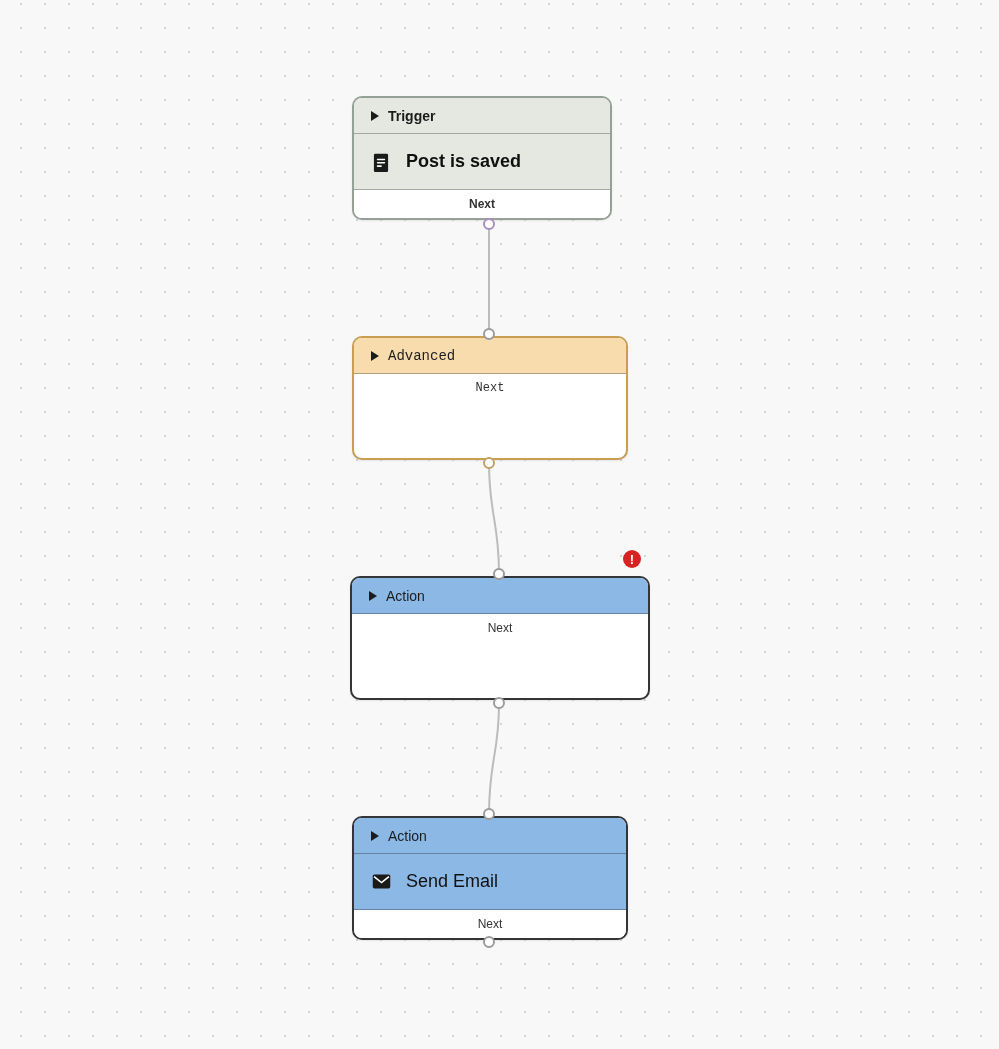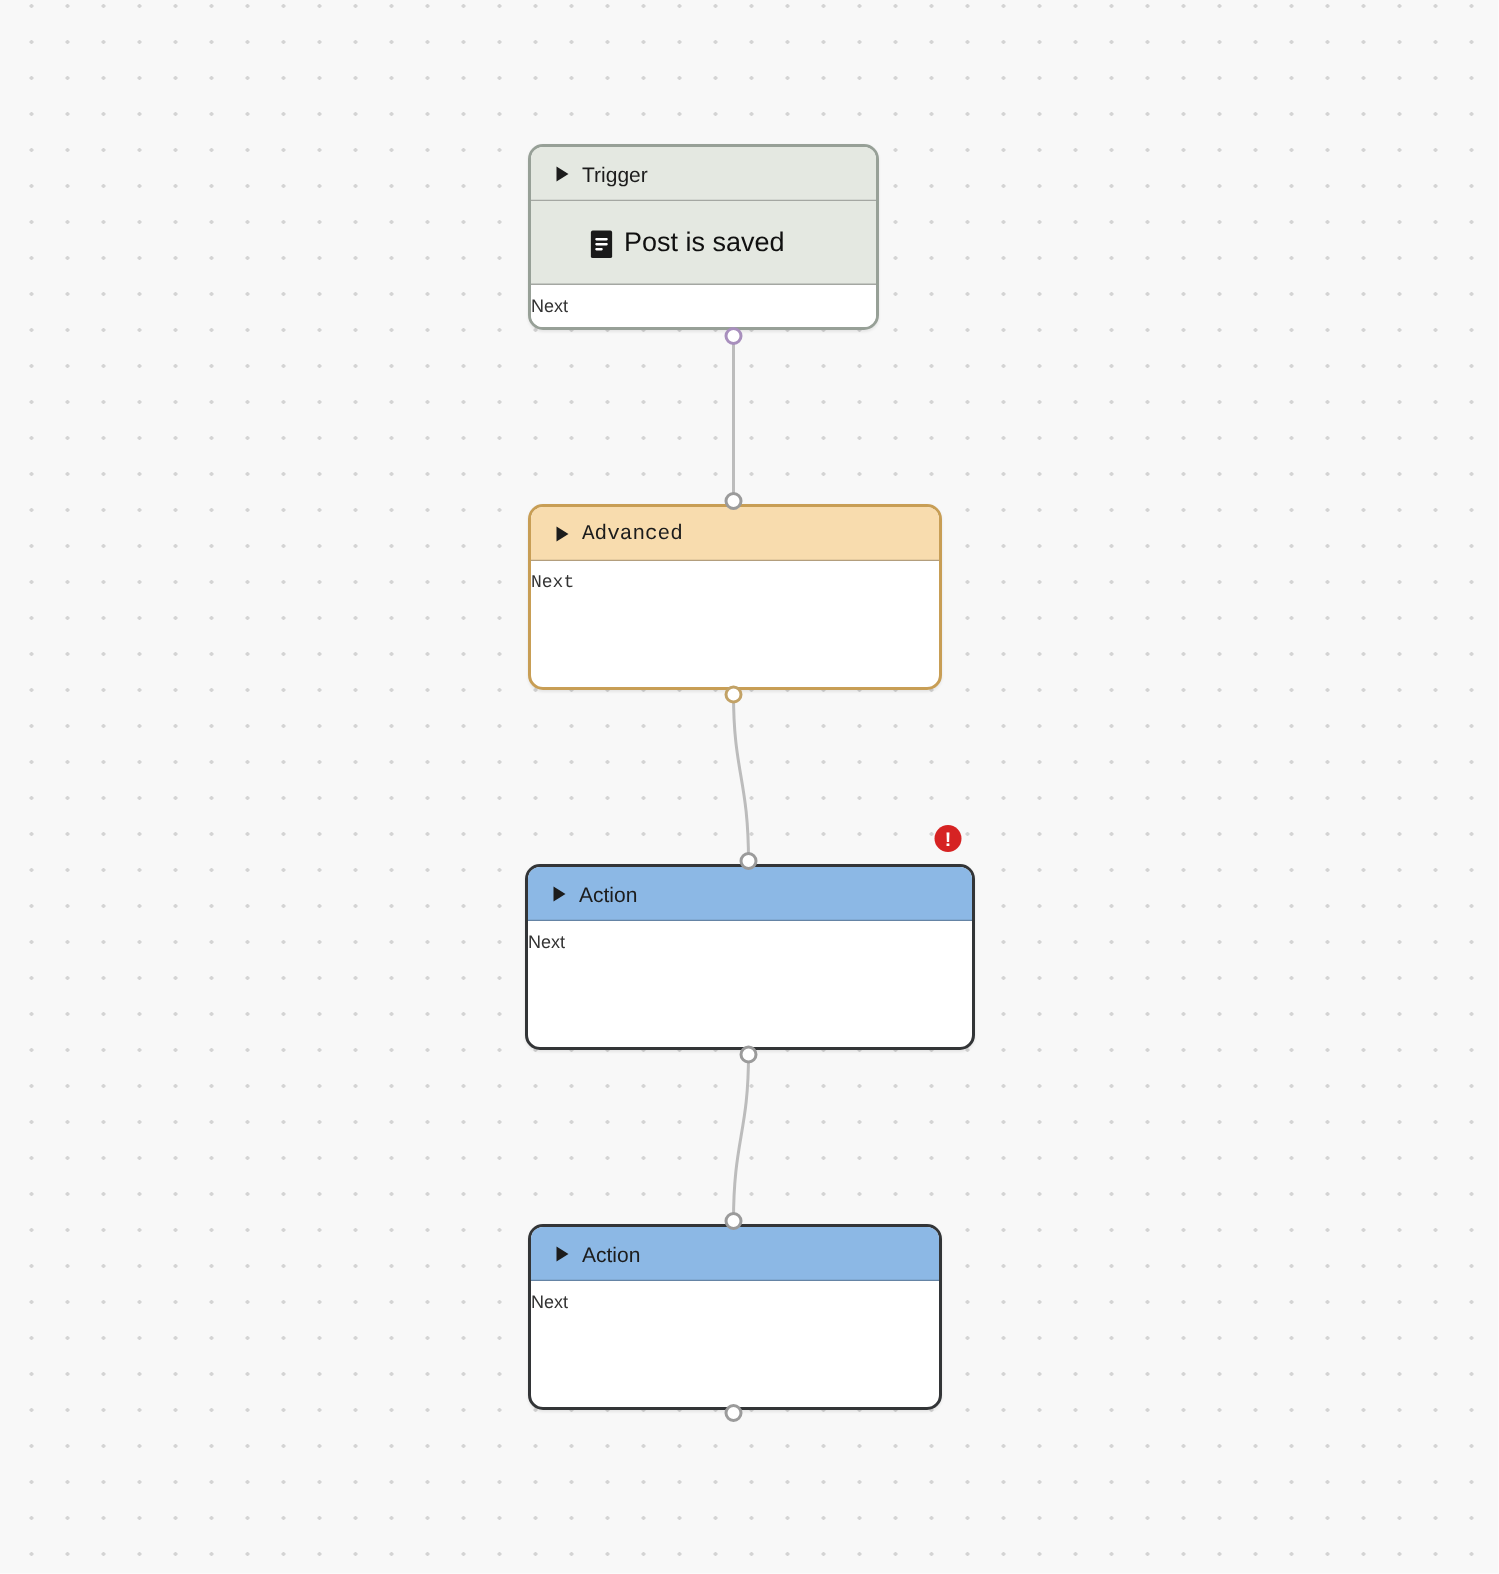--- a/index.html
+++ b/index.html
@@ -59,42 +59,42 @@
   }
   .header-label {
     font-size: 14px;
     color: #1c1c1c;
   }
   .node-body {
     height: 56px;
     box-sizing: border-box;
     display: flex;
     align-items: center;
-    gap: 4px;
-    padding: 0 36px;
+    gap: 14px;
+    padding: 0 16px;
     background: var(--node-bg, #eee);
     border-bottom: 1px solid rgba(0,0,0,0.28);
   }
   .node-icon {
     display: flex;
     align-items: center;
     justify-content: center;
     width: 22px; height: 22px;
     flex: 0 0 auto;
   }
   .node-title {
     font-size: 18px;
     color: #101010;
     white-space: nowrap;
   }
   .node-footer {
     height: 28px;
     display: flex;
     align-items: center;
-    justify-content: flex-start;
+    justify-content: center;
     background: #ffffff;
     border-radius: 0 0 8px 8px;
   }
   .footer-label {
     font-size: 12px;
     color: #333333;
   }
   .port {
     position: absolute;
     width: 12px; height: 12px;
@@ -123,21 +123,21 @@
 <body>
 
 <div class="canvas">
 
   <svg class="connections-layer">
     <path d="M489,224 C489,260 489,300 489,334"></path>
     <path d="M489,463 C489,515 499,520 499,574"></path>
     <path d="M499,703 C499,755 489,760 489,814"></path>
   </svg>
 
-  <div class="node" style="left: 352px; top: 96px; width: 234px; --node-bg: #e4e8e1; --node-border: #97a097;">
+  <div class="node" style="left: 352px; top: 96px; width: 260px; font-weight: bold; --node-bg: #e4e8e1; --node-border: #97a097;">
     <div class="node-header">
       <span class="tri"></span>
       <span class="header-label">Trigger</span>
     </div>
     <div class="node-body">
       <span class="node-icon">
         <svg width="20" height="20" viewBox="0 0 24 24">
           <path fill="#1a1a1a" d="M5 2h14a1.5 1.5 0 0 1 1.5 1.5v19A1.5 1.5 0 0 1 19 24H5a1.5 1.5 0 0 1-1.5-1.5v-19A1.5 1.5 0 0 1 5 2z"></path>
           <rect x="7" y="8" width="10" height="1.9" rx="0.9" fill="#ffffff"></rect>
           <rect x="7" y="12" width="10" height="1.9" rx="0.9" fill="#ffffff"></rect>
@@ -169,20 +169,29 @@
     <div class="node-footer">
       <span class="footer-label">Next</span>
     </div>
   </div>
 
   <div class="node" style="left: 352px; top: 816px; width: 276px; --node-bg: #8cb8e5; --node-border: #333537;">
     <div class="node-header">
       <span class="tri"></span>
       <span class="header-label">Action</span>
     </div>
+    <div class="node-body">
+      <span class="node-icon">
+        <svg width="21" height="21" viewBox="0 0 24 24">
+          <rect x="2" y="4" width="20" height="16" rx="2" fill="#1a1a1a"></rect>
+          <path d="M3.5 6.5 12 13.2 20.5 6.5" fill="none" stroke="#ffffff" stroke-width="1.9"></path>
+        </svg>
+      </span>
+      <span class="node-title">Send Email</span>
+    </div>
     <div class="node-footer">
       <span class="footer-label">Next</span>
     </div>
   </div>
 
   <div class="port port-purple" style="left:483px; top:218px;"></div>
   <div class="port" style="left:483px; top:328px;"></div>
   <div class="port port-tan" style="left:483px; top:457px;"></div>
   <div class="port" style="left:493px; top:568px;"></div>
   <div class="port" style="left:493px; top:697px;"></div>

